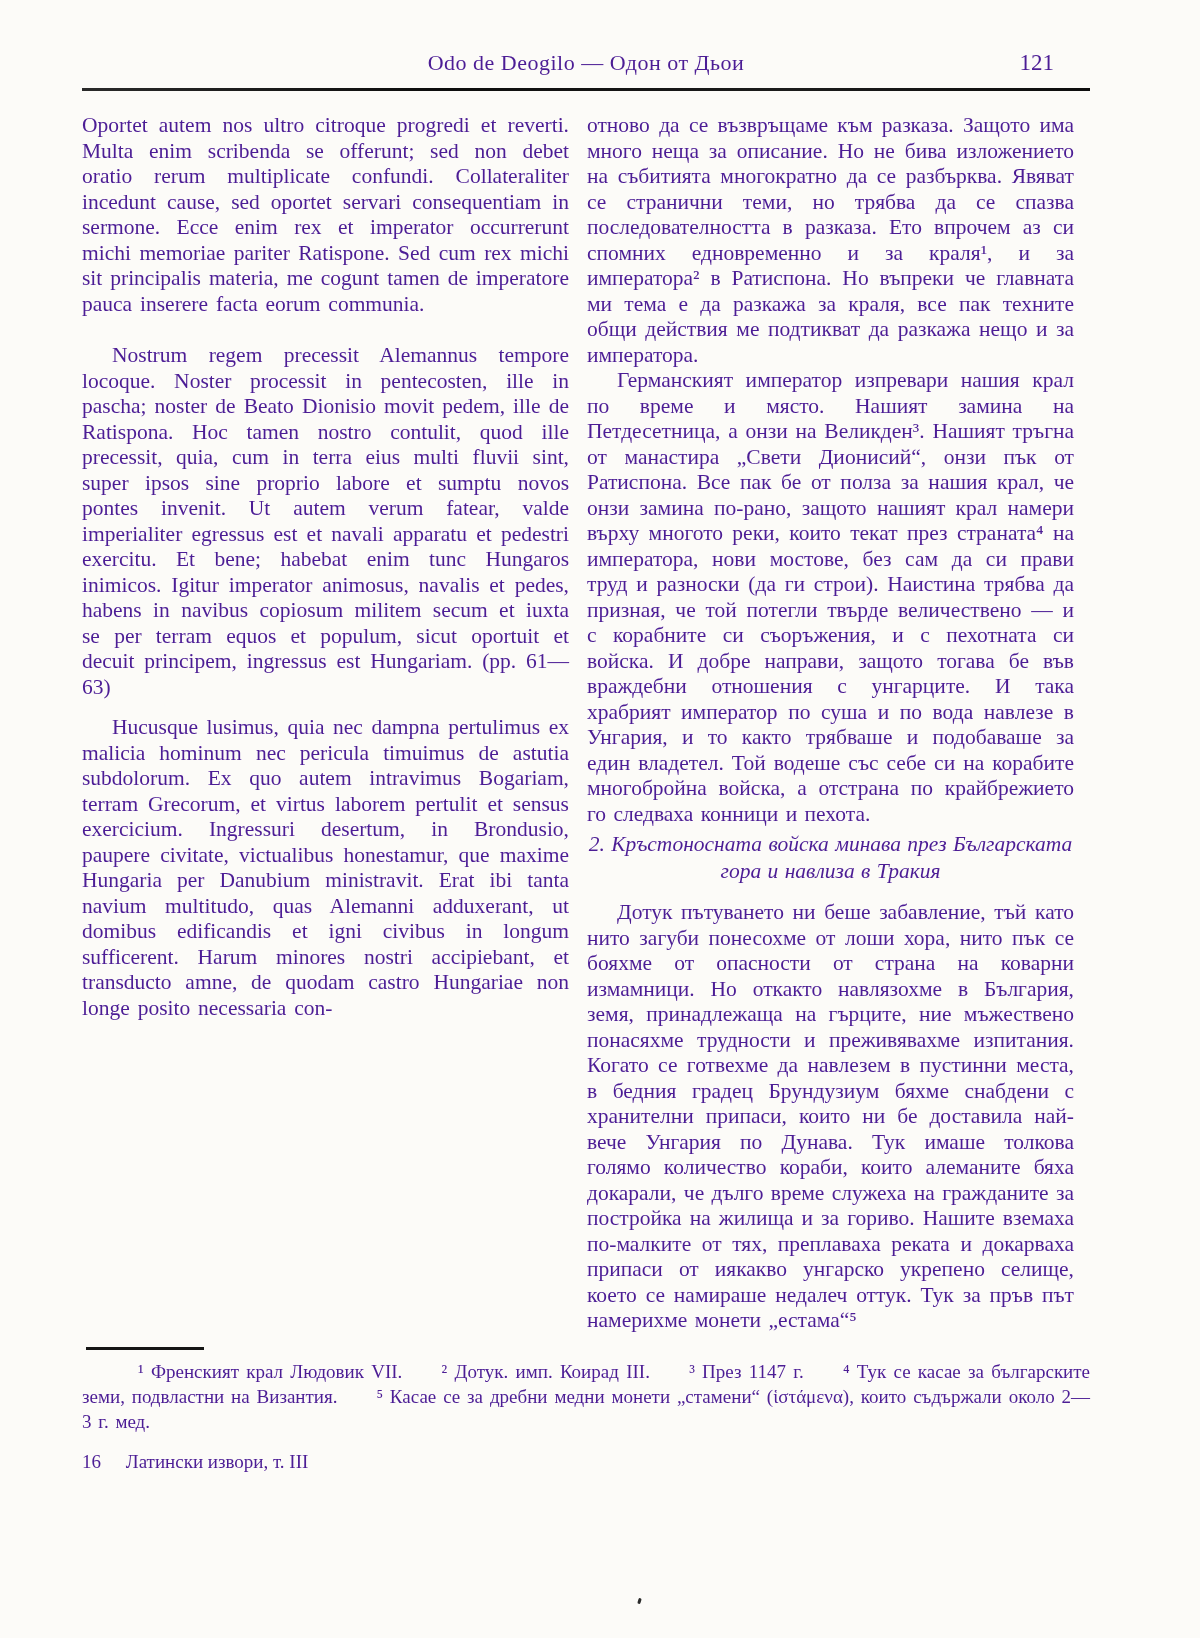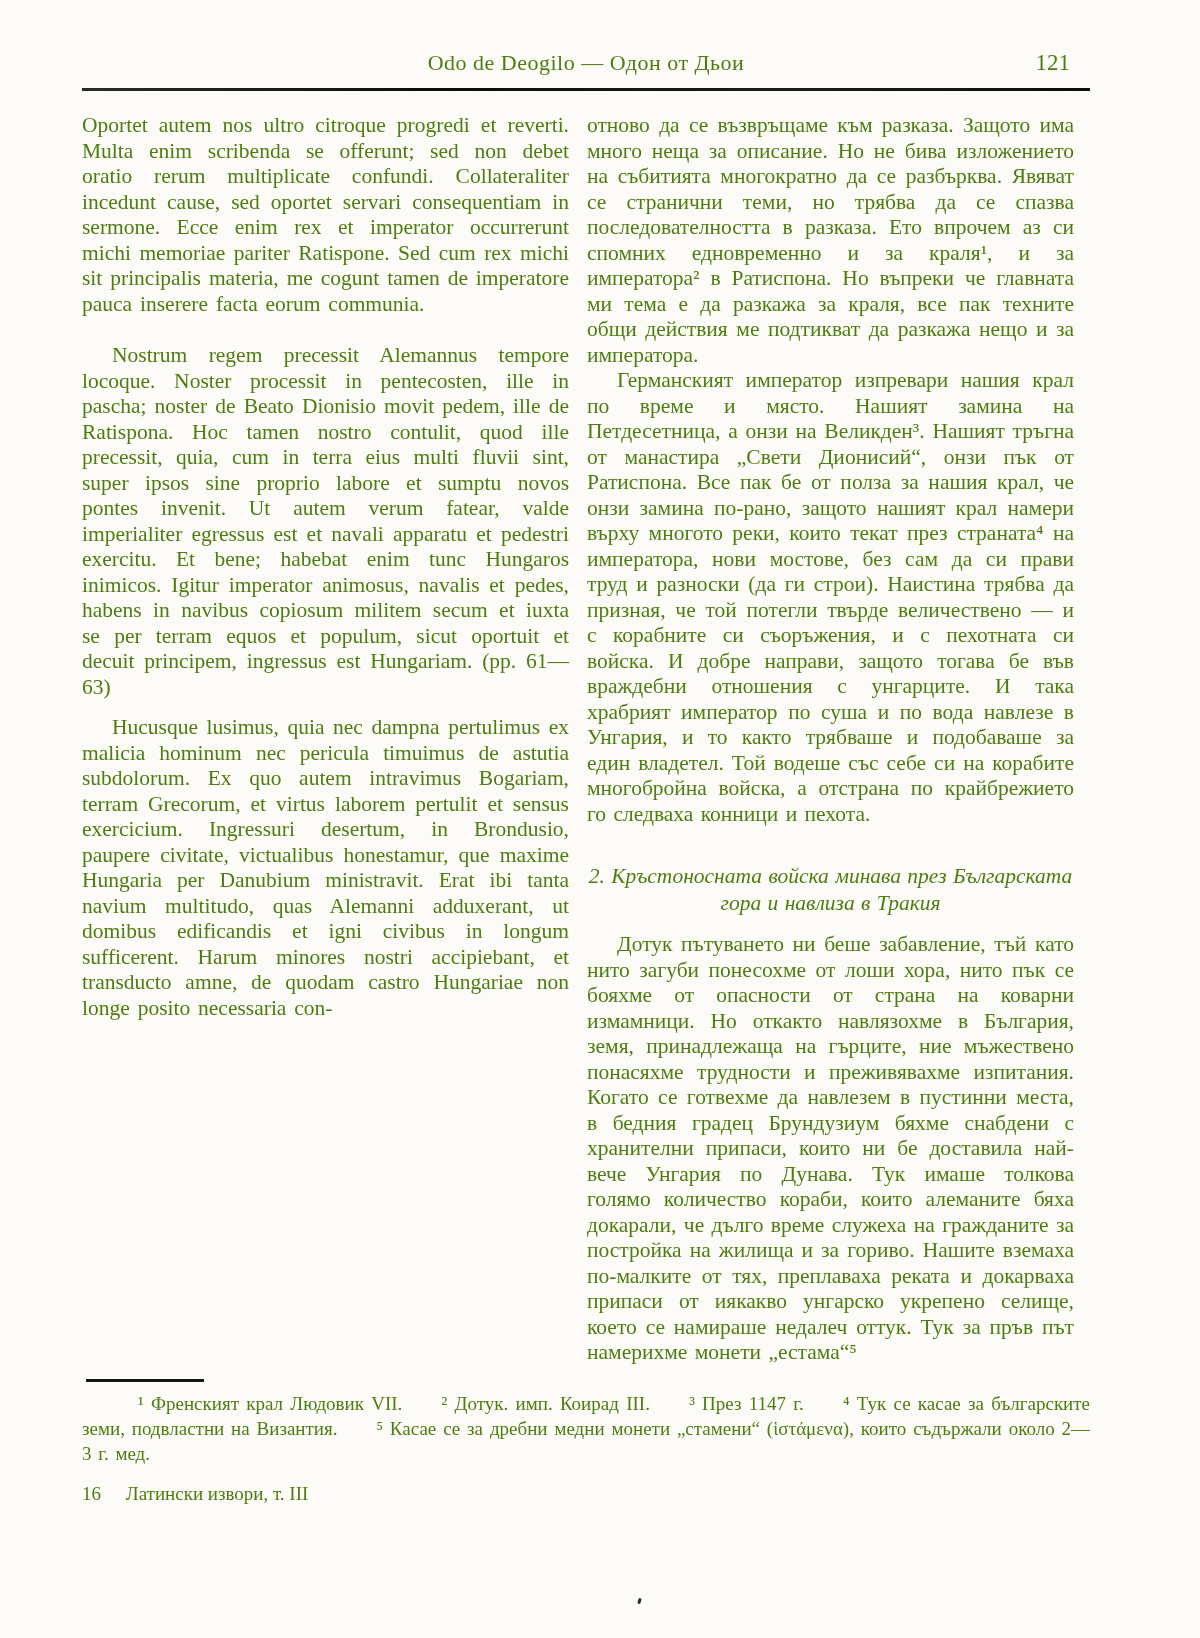--- a/index.html
+++ b/index.html
@@ -7,39 +7,39 @@
     padding: 0;
     background: #e9e7e2;
   }
   .page {
     position: relative;
     width: 1200px;
     height: 1638px;
     margin: 0 auto;
     box-sizing: border-box;
     background: #fcfbf8;
-    color: #4d7c0f;
+    color: #4c1d95;
     font-family: "Liberation Serif", "DejaVu Serif", serif;
     padding: 50px 110px 0 82px;
     overflow: hidden;
   }
   
   .running-head {
     position: relative;
     height: 28px;
   }
   .head-center {
     text-align: center;
     font-size: 22px;
     letter-spacing: 0.5px;
   }
   .page-num {
     position: absolute;
     top: 0;
-    right: 20px;
+    right: 36px;
     font-size: 23px;
   }
   .head-rule {
     height: 3px;
     background: linear-gradient(90deg, #2a2a2a 0%, #0d0d0d 35%, #1c1c1c 70%, #0d0d0d 100%);
     margin-top: 10px;
   }
   
   .columns {
     display: flex;
@@ -66,21 +66,21 @@
   .section-heading {
     font-style: italic;
     font-weight: normal;
     text-align: center;
     font-size: 21.5px;
     line-height: 27px;
     margin: 0;
     word-spacing: 1px;
   }
   .latin-heading { margin-top: 142px; }
-  .bg-heading { margin-top: 36px; }
+  .bg-heading { margin-top: 4px; }
   .after-heading { margin-top: 15px; }
   
   .notes-area { margin-top: 13px; }
   .footnote-rule {
     width: 118px;
     height: 3px;
     background: #151515;
     margin: 0 0 9px 4px;
   }
   .footnotes {

